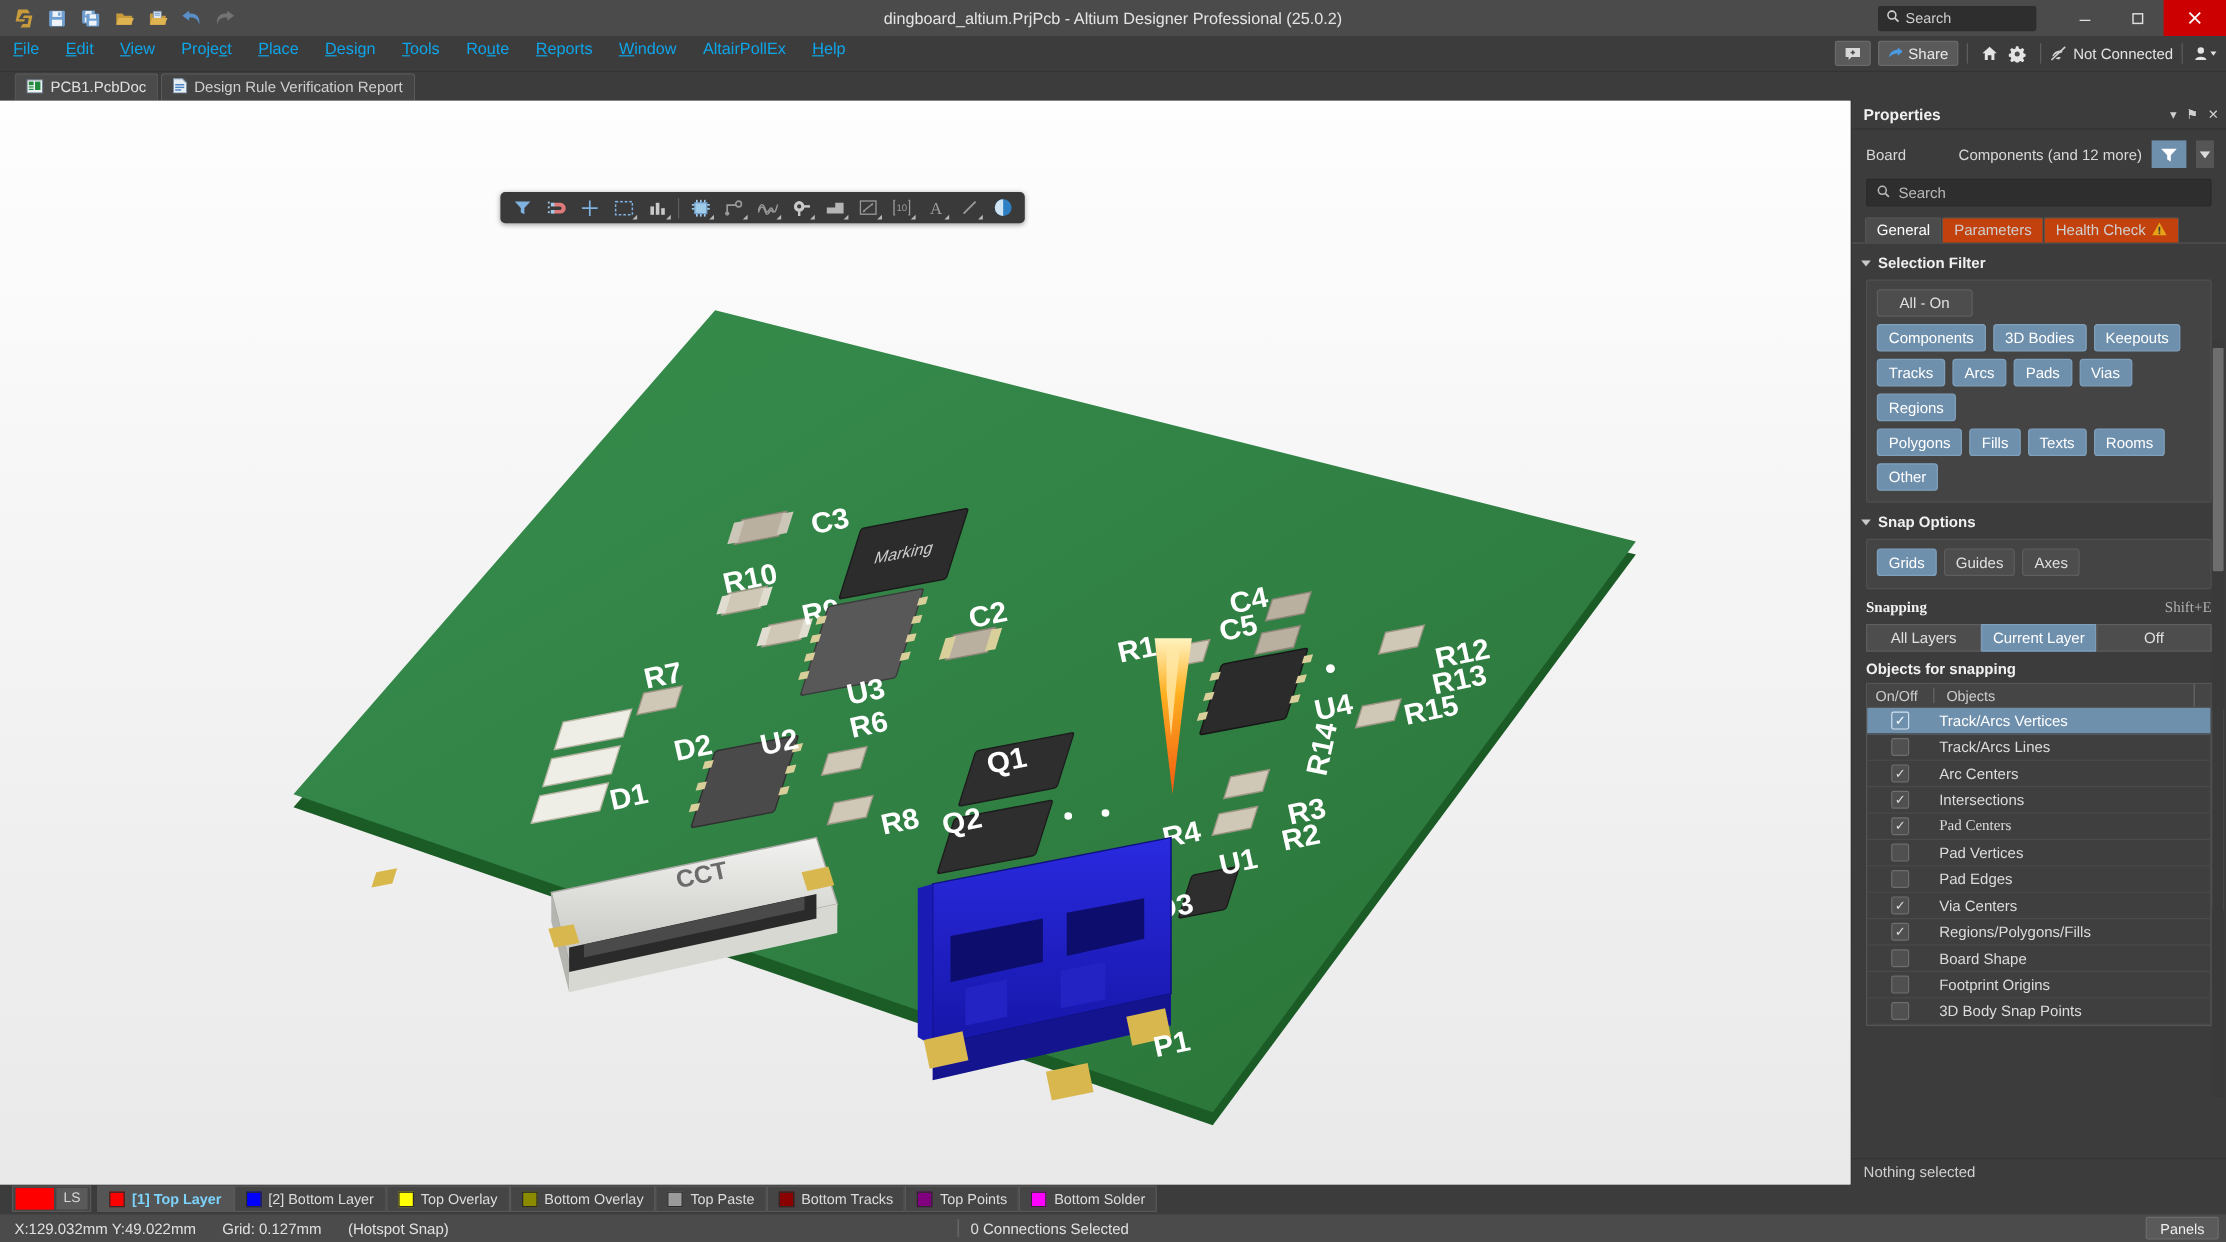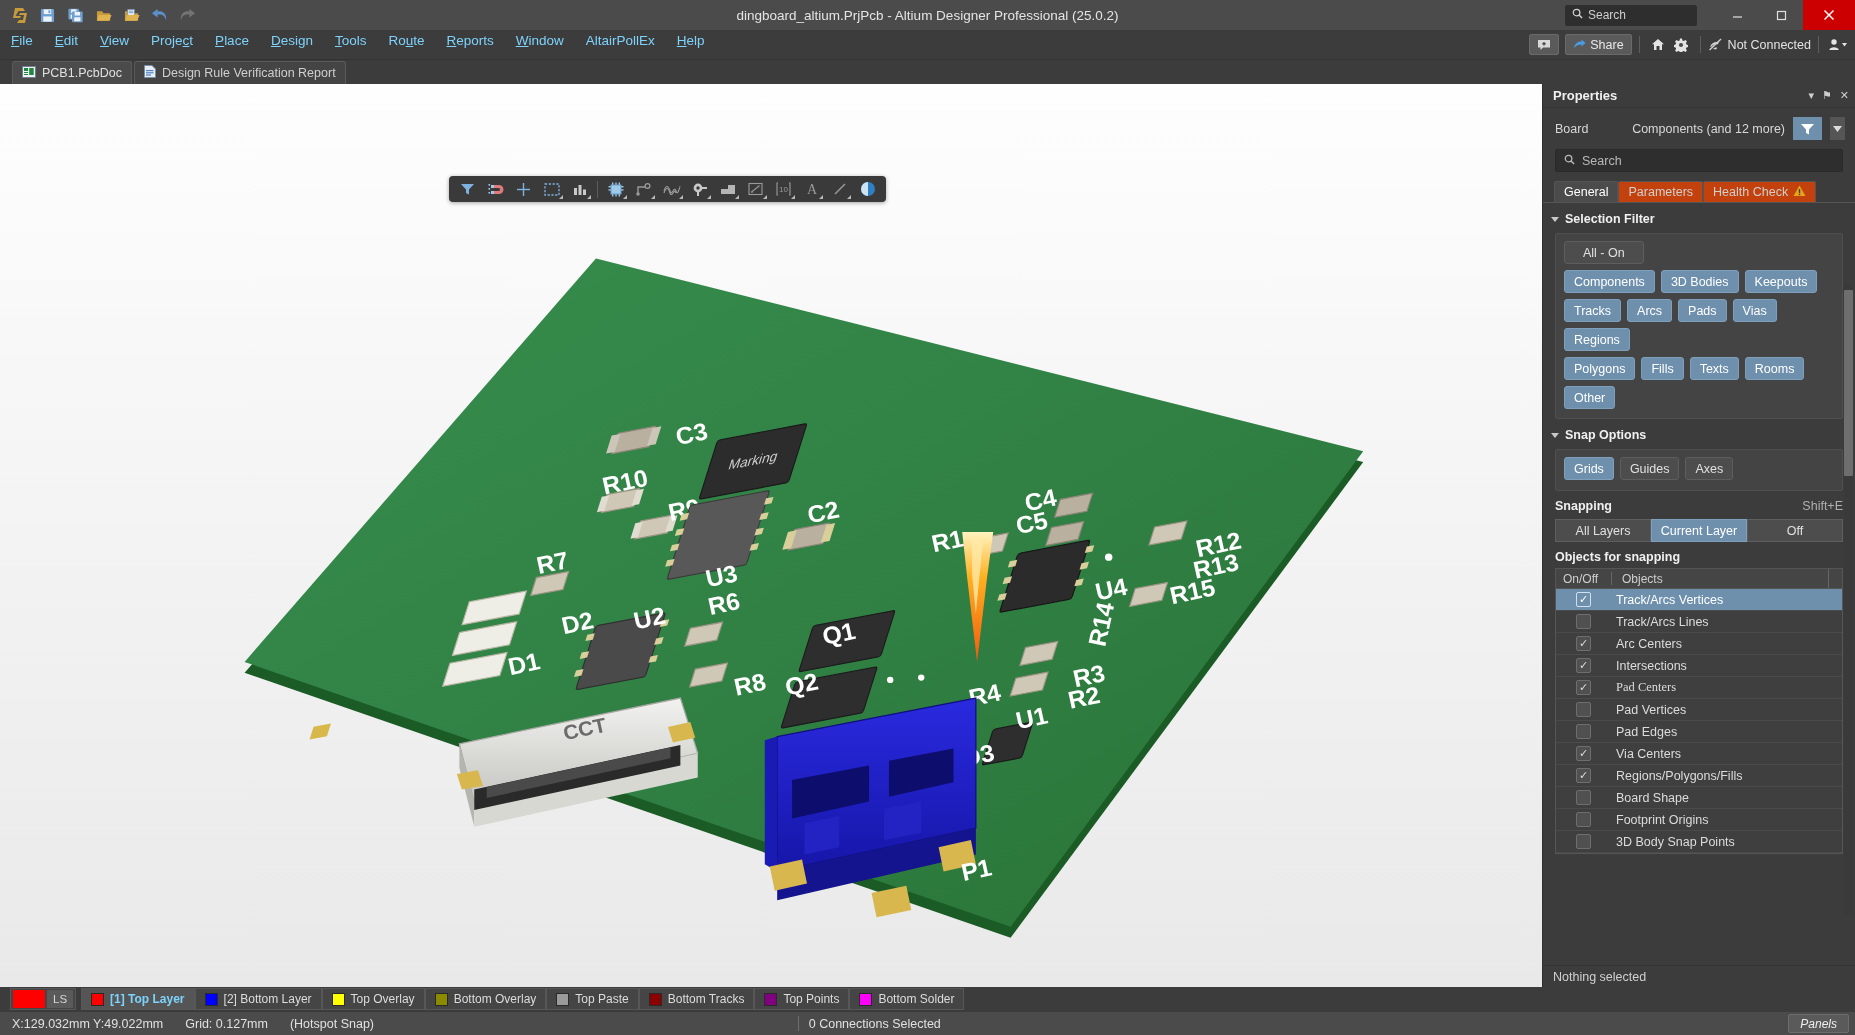--- a/index.html
+++ b/index.html
@@ -29,21 +29,21 @@
     display:flex; align-items:center; gap:5px; padding:0 6px; color:#cfcfcf; font-size:12px; margin-right:18px;
   }
   .wbtn{ width:44px; height:30px; display:flex; align-items:center; justify-content:center; color:#e0e0e0; font-size:13px;}
   .wbtn.close{ background:#cc0000; width:52px; }
 
   
   .menubar{
     height:30px; background:#3c3c3c; display:flex; align-items:center; flex:0 0 30px;
     border-bottom:1px solid #333;
   }
-  .menubar .mitem{ padding:0 11px; font-size:13.5px; color:#7dd3fc; height:38px; line-height:30px; cursor:pointer;}
+  .menubar .mitem{ padding:0 11px; font-size:13.5px; color:#0ea5e9; height:38px; line-height:30px; cursor:pointer;}
   .menubar .mitem u{ text-decoration:underline; }
   .mb-right{ margin-left:auto; display:flex; align-items:center; gap:0; padding-right:6px; font-size:12.5px; }
   .mb-right .sep{ width:1px; height:17px; background:#5d5d5d; margin:0 7px; }
   .chipbtn{
     height:21px; min-width:27px; background:#5a5a5a; border:1px solid #6a6a6a; border-radius:2px;
     display:flex; align-items:center; justify-content:center; gap:4px; padding:0 7px; color:#e8e8e8; cursor:pointer;
   }
   .iconbtn{ width:23px; height:21px; display:flex; align-items:center; justify-content:center; cursor:pointer; }
   .notconn{ display:flex; align-items:center; gap:5px; color:#e2e2e2; }
 
@@ -59,23 +59,23 @@
 
   
   .body{ flex:1 1 auto; display:flex; min-height:0; }
   .canvaswrap{ flex:1 1 auto; position:relative; background:#fff; min-width:0; }
 
   
   .pcbcanvas{ position:absolute; inset:0; background:
      linear-gradient(180deg,#fefefe 0%, #f2f2f2 55%, #e9e9e9 100%); overflow:hidden;}
 
   .ftoolbar{
-    position:absolute; left:417px; top:92px; height:26px; background:#3a3a3a;
+    position:absolute; left:417px; top:76px; height:26px; background:#3a3a3a;
     border-radius:4px; display:flex; align-items:center; padding:0 5px; gap:1px;
-    box-shadow:0 1px 4px rgba(0,0,0,.35); z-index:5;margin-left:32px;
+    box-shadow:0 1px 4px rgba(0,0,0,.35); z-index:5;
   }
   .ftoolbar .ti{ width:27px; height:22px; display:flex; align-items:center; justify-content:center; cursor:pointer; position:relative;}
   .ftoolbar .ti.hasarrow::after{
     content:""; position:absolute; right:2px; bottom:1px; border-left:4px solid transparent; border-bottom:4px solid #b9b9b9;
   }
   .ftoolbar .vsep{ width:1px; height:17px; background:#5c5c5c; margin:0 3px; }
 
   
   .layerbar{
     height:24px; background:#3c3c3c; display:flex; align-items:center; flex:0 0 24px;
@@ -92,21 +92,21 @@
   .lsbtn .lbl{ padding:0 6px; font-size:11.5px; background:#5a5a5a; height:18px; line-height:18px; margin-right:2px;}
 
   
   .statusbar{
     height:24px; background:#4b4b4b; display:flex; align-items:center; flex:0 0 24px; font-size:12.5px;
     color:#e0e0e0; border-top:1px solid #3b3b3b;
   }
   .sb-left{ padding-left:12px; display:flex; gap:22px; }
   .sb-center{ margin-left:auto; margin-right:auto; display:flex; align-items:center; gap:10px; }
   .sb-center .vbar{ width:1px; height:15px; background:#6e6e6e; }
-  .sb-right{ margin-left:auto; padding-right:6px;font-style:italic; }
+  .sb-right{ margin-left:auto; padding-right:6px; }
   .panelsbtn{
     height:19px; background:#5a5a5a; border:1px solid #6c6c6c; border-radius:2px; padding:0 11px;
     display:flex; align-items:center; font-size:12px; color:#eee; cursor:pointer;
   }
 
   
   .props{
     width:313px; flex:0 0 313px; background:#3c3c3c; display:flex; flex-direction:column;
     border-left:1px solid #2f2f2f;
   }
@@ -145,21 +145,21 @@
 
   .boxgroup{ margin:0 12px; background:#444; border:1px solid #4f4f4f; border-radius:2px; padding:7px 8px 9px 8px; }
   .pillrow{ display:flex; gap:6px; flex-wrap:wrap; margin-bottom:6px; }
   .pill{
     height:23px; padding:0 9px; display:flex; align-items:center; justify-content:center;
     font-size:12.5px; border-radius:3px; cursor:pointer; white-space:nowrap;
   }
   .pill.off{ background:#4d4d4d; border:1px solid #5e5e5e; color:#e0e0e0; }
   .pill.on{ background:#6f90ad; border:1px solid #7ea0bd; color:#fff; }
 
-  .snaplabel{ display:flex; align-items:center; padding:8px 12px 4px 12px; font-size:12.5px; font-weight:bold; color:#f0f0f0;}
+  .snaplabel{ display:flex; align-items:center; padding:8px 12px 4px 12px; font-size:12.5px; font-weight:bold; color:#f0f0f0;font-family:Liberation Serif, serif;}
   .snaplabel .sc{ margin-left:auto; font-weight:normal; color:#b0b0b0; }
   .seg{ display:flex; margin:2px 12px 0 12px; }
   .seg .s{
     flex:1; height:23px; display:flex; align-items:center; justify-content:center; font-size:12.5px;
     background:#4d4d4d; border:1px solid #5e5e5e; color:#e0e0e0; cursor:pointer;
   }
   .seg .s.on{ background:#6f90ad; border-color:#7ea0bd; color:#fff;}
   .objlbl{ padding:8px 12px 4px 12px; font-size:12.5px; font-weight:bold; color:#f0f0f0; }
 
   .objtable{ margin:0 12px; border:1px solid #555; background:#3f3f3f; }

